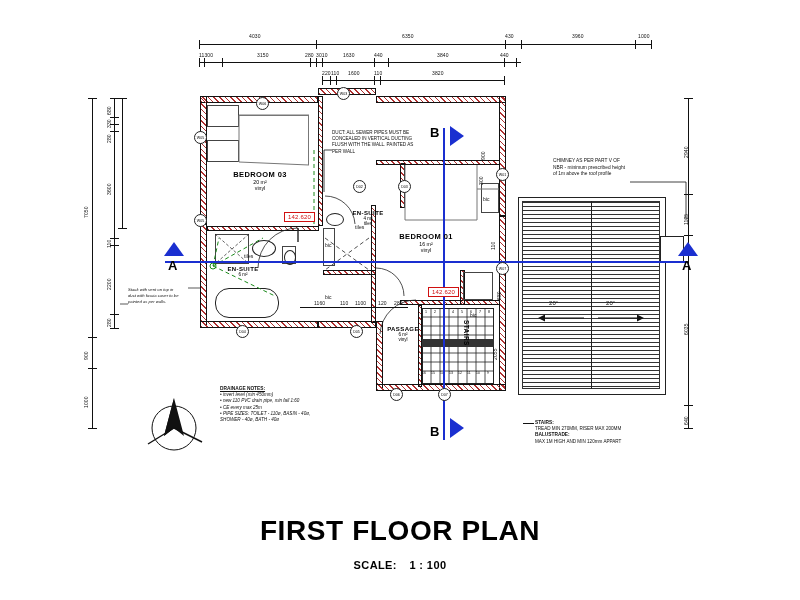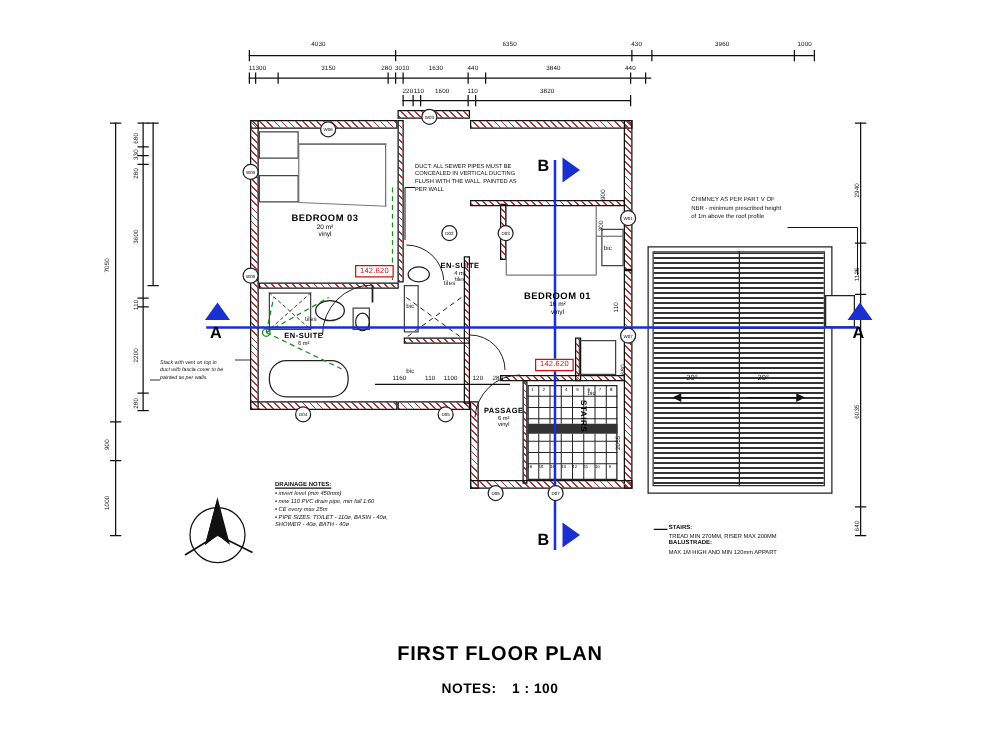--- a/index.html
+++ b/index.html
@@ -11,21 +11,21 @@
   .vline{position:absolute;background:#111;width:1px;}
   .tick{position:absolute;background:#111;width:1px;height:9px;}
   .tickh{position:absolute;background:#111;height:1px;width:9px;}
   .room-name{font-size:7.5px;font-weight:bold;letter-spacing:.4px;white-space:nowrap;}
   .room-sub{font-size:5.2px;white-space:nowrap;text-align:center;}
   .note{font-size:4.6px;line-height:6.2px;white-space:nowrap;color:#111;}
   .notebold{font-weight:bold;}
   .lvl{font-size:6px;color:#d01010;border:1px solid #d01010;padding:1px 3px;display:inline-block;background:#fff;letter-spacing:.2px;}
   .sec-letter{font-size:13px;font-weight:bold;color:#000;}
   .bluemark{position:absolute;background:#1a2fd0;}
-  .title{font-size:16px;font-weight:bold;letter-spacing:.6px;}
+  .title{font-size:28px;font-weight:bold;letter-spacing:.6px;}
   .scale{font-size:11px;font-weight:bold;letter-spacing:.4px;}
   .wall{position:absolute;box-sizing:border-box;background:
       repeating-linear-gradient(45deg,#b03030 0 1px,rgba(255,255,255,0) 1px 4px);
       border:1px solid #111;}
   .thin{position:absolute;box-sizing:border-box;border:1px solid #444;}
   .thinline{position:absolute;background:#444;}
   .circ{position:absolute;border:1px solid #222;border-radius:50%;background:#fff;
         font-size:3.6px;display:flex;align-items:center;justify-content:center;}
   .roofline{position:absolute;box-sizing:border-box;border:1px solid #333;background:
      repeating-linear-gradient(to bottom,#333 0 1px,#fff 1px 4px);}
@@ -350,21 +350,21 @@
     <polygon points="18,10 4,20 4,0" fill="#1a2fd0"></polygon>
   </svg>
   <div class="sec-letter abs" style="left:430px;top:424px;">B</div>
 
   <div class="abs" style="left:218px;top:170px;width:84px;text-align:center;">
     <div class="room-name">BEDROOM 03</div>
     <div class="room-sub">20 m²</div>
     <div class="room-sub">vinyl</div>
   </div>
 
-  <div class="abs" style="left:408px;top:232px;width:76px;text-align:center;">
+  <div class="abs" style="left:388px;top:232px;width:76px;text-align:center;">
     <div class="room-name">BEDROOM 01</div>
     <div class="room-sub">16 m²</div>
     <div class="room-sub">vinyl</div>
   </div>
 
   <div class="abs" style="left:344px;top:210px;width:48px;text-align:center;">
     <div class="room-name" style="font-size:6px;">EN-SUITE</div>
     <div class="room-sub" style="font-size:4.6px;">4 m²</div>
     <div class="room-sub" style="font-size:4.6px;">tiles</div>
   </div>
@@ -471,18 +471,18 @@
     <circle cx="34" cy="32" r="22" fill="none" stroke="#111" stroke-width="1"></circle>
     <polygon points="34,2 44,40 34,32 24,40" fill="#111"></polygon>
     <polygon points="34,2 34,32 24,40" fill="#111"></polygon>
     <line x1="34" y1="32" x2="62" y2="46" stroke="#111" stroke-width="1.4"></line>
     <line x1="34" y1="32" x2="8" y2="48" stroke="#111" stroke-width="1.4"></line>
   </svg>
 
   <div class="abs" style="left:0;top:515px;width:800px;text-align:center;">
     <div class="title">FIRST FLOOR PLAN</div>
     <div style="margin-top:8px;">
-      <span class="scale">NOTES:</span>
+      <span class="scale">SCALE:</span>
       <span class="scale" style="margin-left:8px;">1 : 100</span>
     </div>
   </div>
 
 </div>
 
 </body></html>

